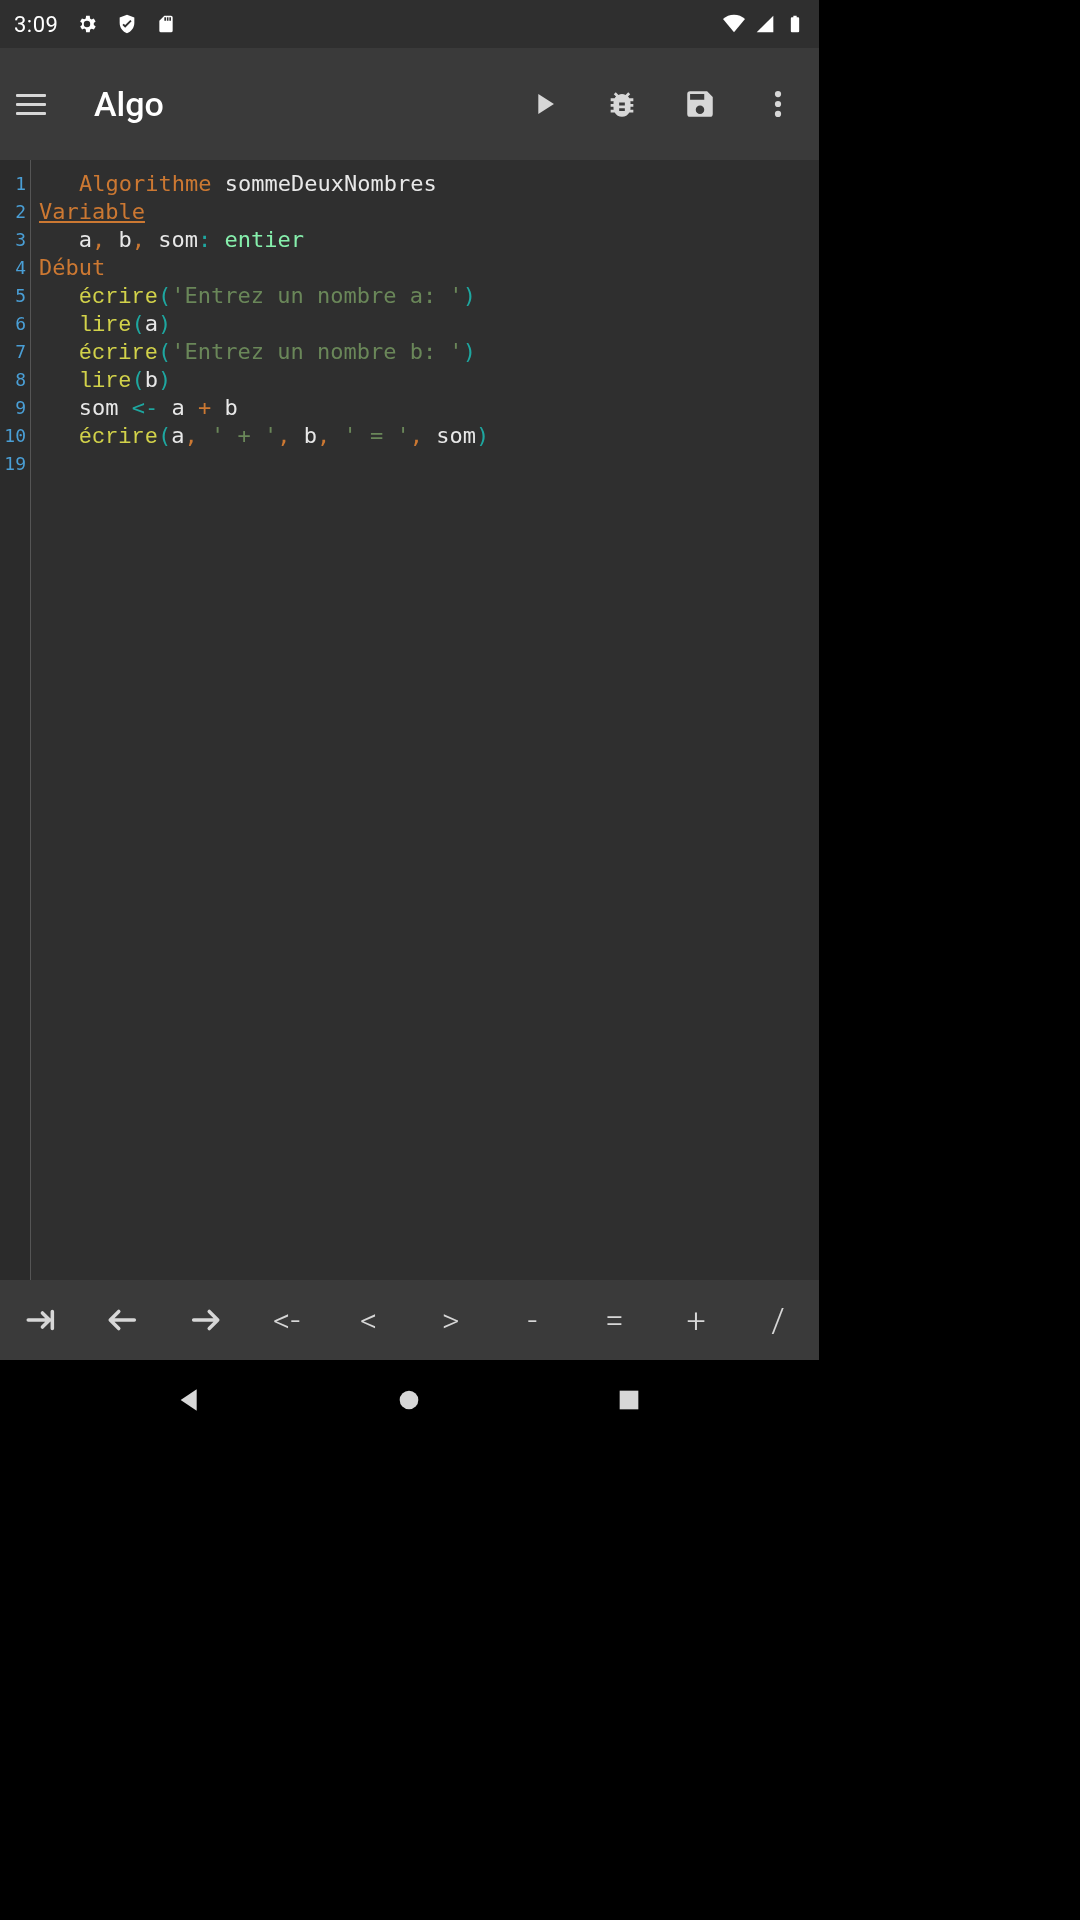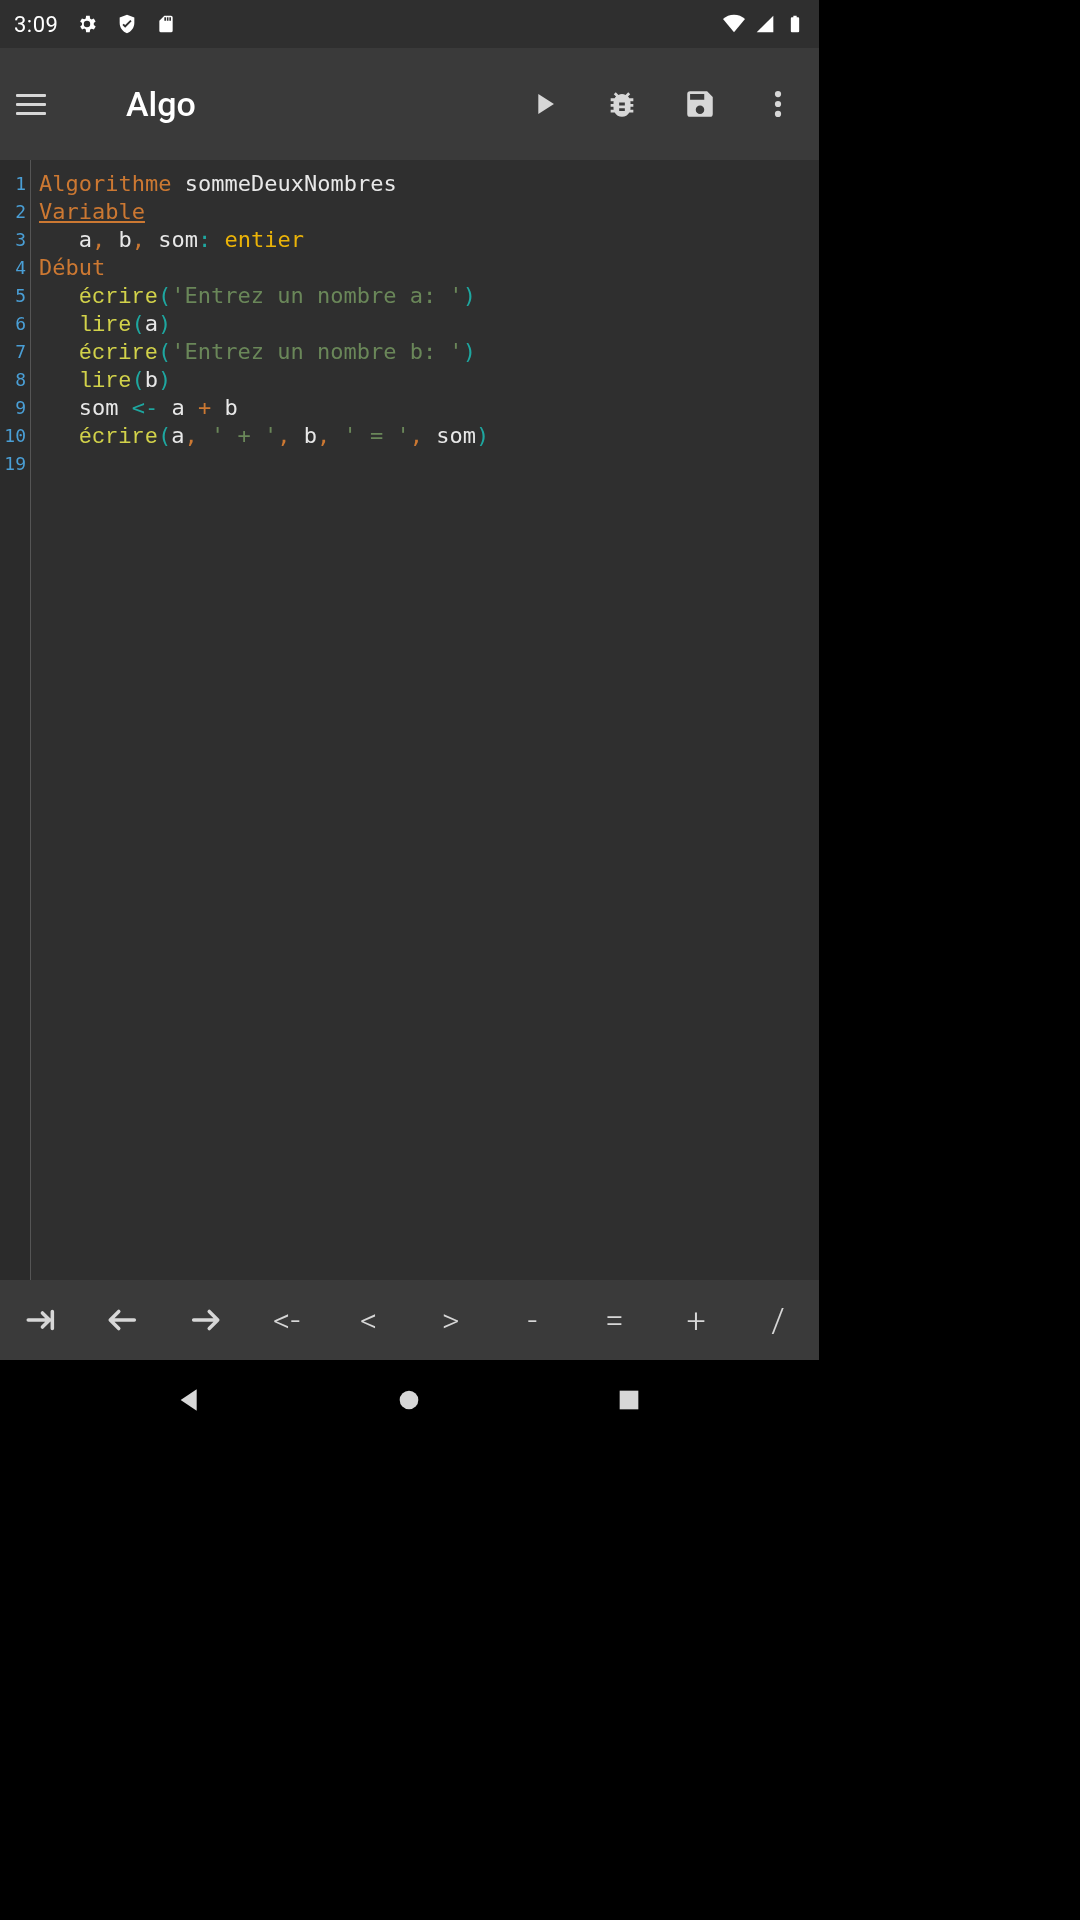--- a/index.html
+++ b/index.html
@@ -9,39 +9,39 @@
   
   .status-bar { height: 48px; background: #2f2f2f; display: flex; align-items: center; padding: 8px 14px; color: #fff; font-size: 22px; }
   .status-left { display: flex; align-items: center; gap: 18px; }
   .status-right { margin-left: auto; display: flex; align-items: center; gap: 10px; }
   .status-time { font-weight: 400; letter-spacing: 0.5px; }
   .sicon { width: 22px; height: 22px; fill: #fff; }
   .sicon.sm { width: 20px; height: 20px; }
 
   
   .app-bar { height: 112px; background: #3a3a3a; display: flex; align-items: center; padding: 0 16px; }
-  .app-title { color: #fff; font-size: 34px; font-weight: 500; margin-left: 80px; }
+  .app-title { color: #fff; font-size: 34px; font-weight: 500; margin-left: 48px; }
   .app-actions { margin-left: auto; display: flex; align-items: center; gap: 44px; padding-right: 8px; }
   .app-icon { width: 34px; height: 34px; fill: #d7d7d7; cursor: pointer; }
   .ham { display: flex; flex-direction: column; gap: 6px; cursor: pointer; }
   .ham span { display: block; width: 30px; height: 3px; background: #d7d7d7; border-radius: 1px; }
 
   
   .editor { flex: 1; display: flex; background: #2f2f2f; font-family: "Droid Sans Mono", Consolas, monospace; font-size: 22px; line-height: 28px; overflow: hidden; }
   .gutter { width: 31px; background: #2b2b2b; border-right: 1px solid #555; text-align: right; padding: 10px 4px 0 2px; color: #4a9fd6; }
   .gutter div { height: 28px; font-size: 18px; }
   .code { flex: 1; padding: 10px 8px 0 8px; color: #e8e8e8; }
   .code .line { height: 28px; white-space: pre; }
 
-  .kw-algo { color: #cc7832; }
+  .kw-algo { color: #cc7832; margin-left: 40px; }
   .kw-var  { color: #cc7832; text-decoration: underline; }
   .kw-deb  { color: #cc7832; }
   .kw-fin  { color: #cc7832; }
   .fn      { color: #d2d24a; font-family: Liberation Mono, monospace; }
-  .type    { color: #eab308; }
+  .type    { color: #86efac; }
   .str     { color: #6a8759; }
   .ident   { color: #e8e8e8; }
   .punct   { color: #1ea7a0; }
   .op      { color: #1ea7a0; }
   .plus    { color: #cc7832; }
   .comma   { color: #cc7832; }
 
   
   .symbol-bar { height: 80px; background: #3a3a3a; display: flex; align-items: center; justify-content: space-around; }
   .sym { flex: 1; text-align: center; color: #d7d7d7; cursor: pointer; font-size: 34px; font-weight: 300; display:flex; align-items:center; justify-content:center; height:100%; }

